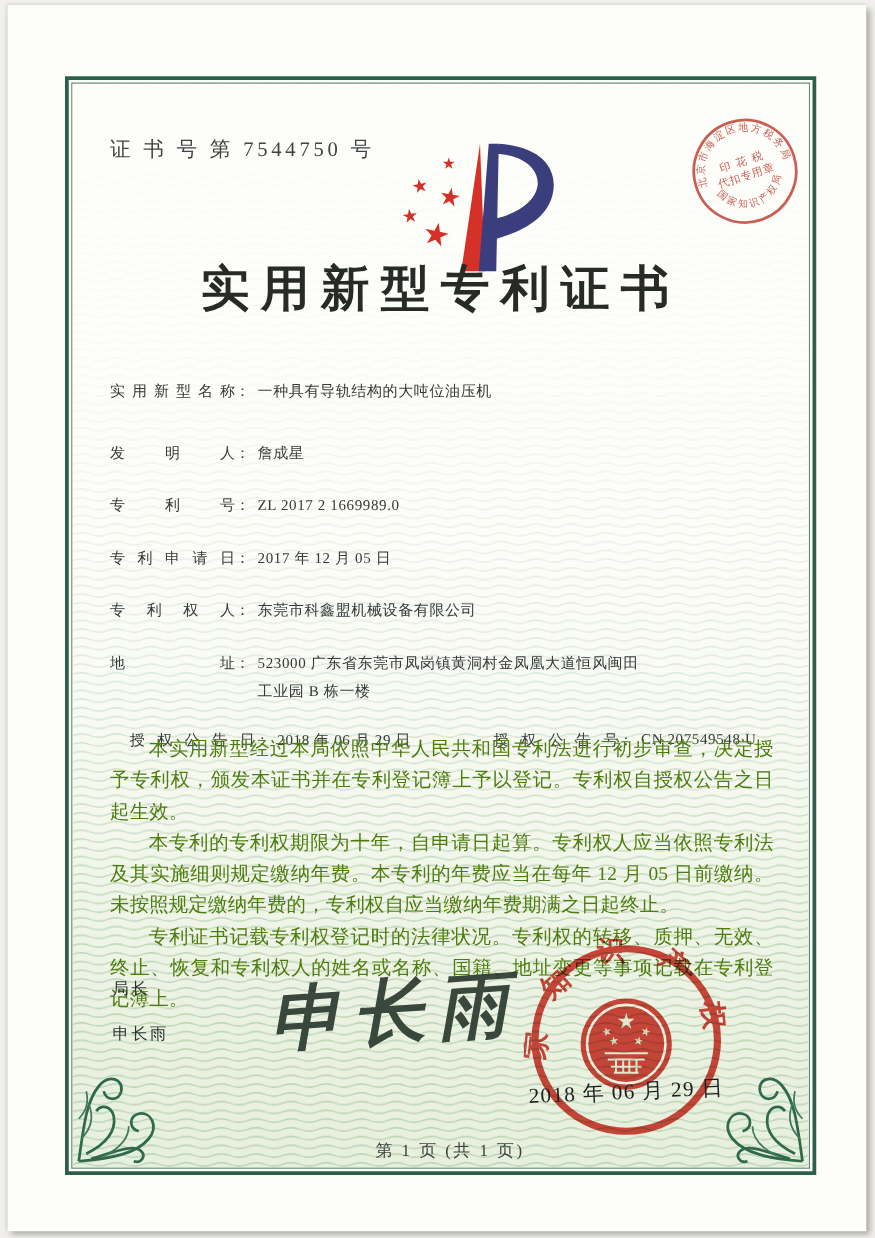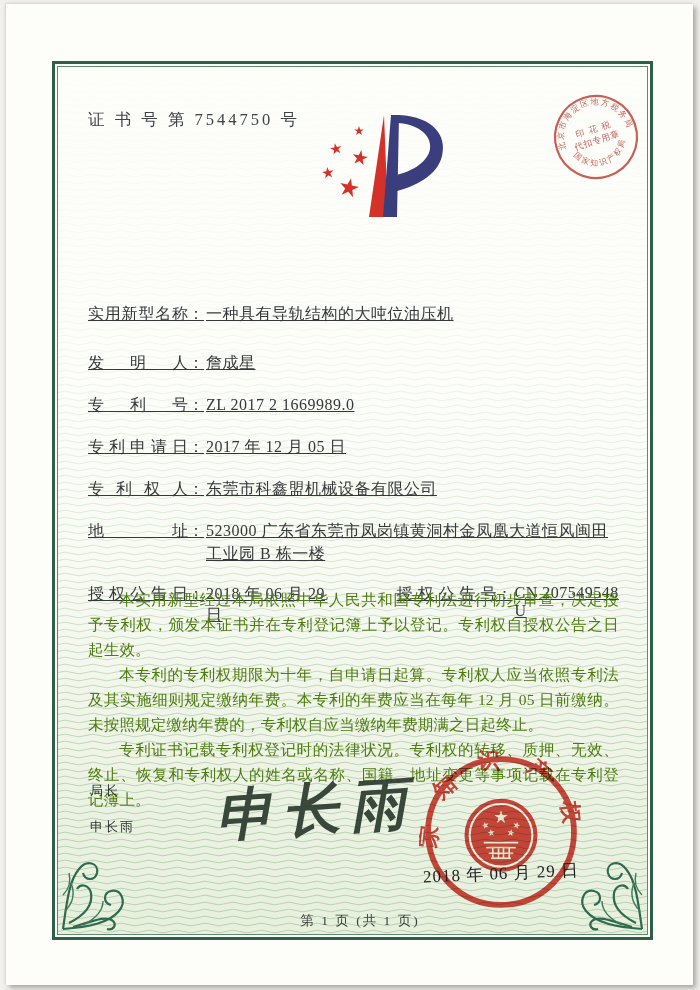--- a/index.html
+++ b/index.html
@@ -25,21 +25,21 @@
   .cert-no { position:absolute; left:30px; top:42px; font-size:16.5px; color:#3f4344;
     letter-spacing:3px; }
 
   .logo { position:absolute; left:248px; top:44px; width:150px; height:110px; }
 
   .tax-stamp { position:absolute; left:486px; top:18px; width:104px; height:104px; opacity:.88; }
 
   .title { position:absolute; left:0; right:0; top:137px; text-align:center;
     font-size:39px; font-weight:bold; color:#262b27; letter-spacing:9px; }
 
-  .fields { position:absolute; left:30px; right:26px; top:235px; font-size:16px; color:#36393a;text-decoration:underline; }
+  .fields { position:absolute; left:30px; right:26px; top:235px; font-size:12px; color:#36393a; }
   .frow { margin-bottom:19px; line-height:23px; display:flex; }
   .frow.gap-lg { margin-bottom:26px; }
   .flabel { display:inline-block; width:100px; text-align:justify; text-align-last:justify;
     flex:0 0 100px; }
   .fcolon { flex:0 0 18px; }
   .fvalue { letter-spacing:.5px; }
   .frow-split { display:flex;justify-content:center; }
   .frow-split .half { display:flex; }
   .frow-split .half.right { margin-left:66px; }
 
@@ -139,20 +139,21 @@
               <textPath href="#taxTop" startOffset="50%" text-anchor="middle">北京市海淀区地方税务局</textPath>
             </text>
             <text font-size="12" letter-spacing="3">
               <textPath href="#taxBot" startOffset="50%" text-anchor="middle">国家知识产权局</textPath>
             </text>
             <text x="80" y="72" text-anchor="middle" font-size="13.5" letter-spacing="2">印 花 税</text>
             <text x="80" y="90" text-anchor="middle" font-size="13.5" letter-spacing="1">代扣专用章</text>
           </g>
         </svg>
 
+        <div class="title">实用新型专利证书</div>
 
         <div class="fields">
           <div class="frow gap-lg">
             <span class="flabel">实用新型名称</span>
               <span class="fcolon">：</span>
             <span class="fvalue">一种具有导轨结构的大吨位油压机</span>
           </div>
           <div class="frow">
             <span class="flabel">发明人</span>
               <span class="fcolon">：</span>

